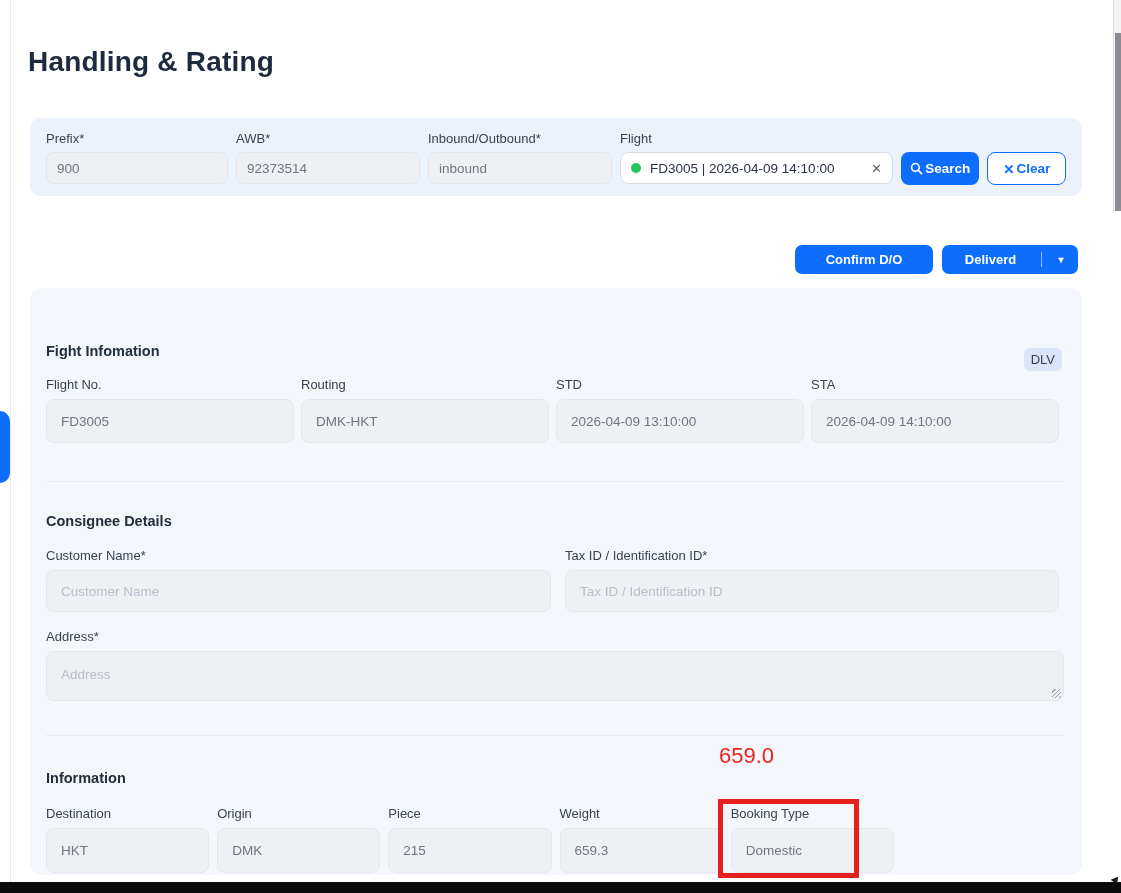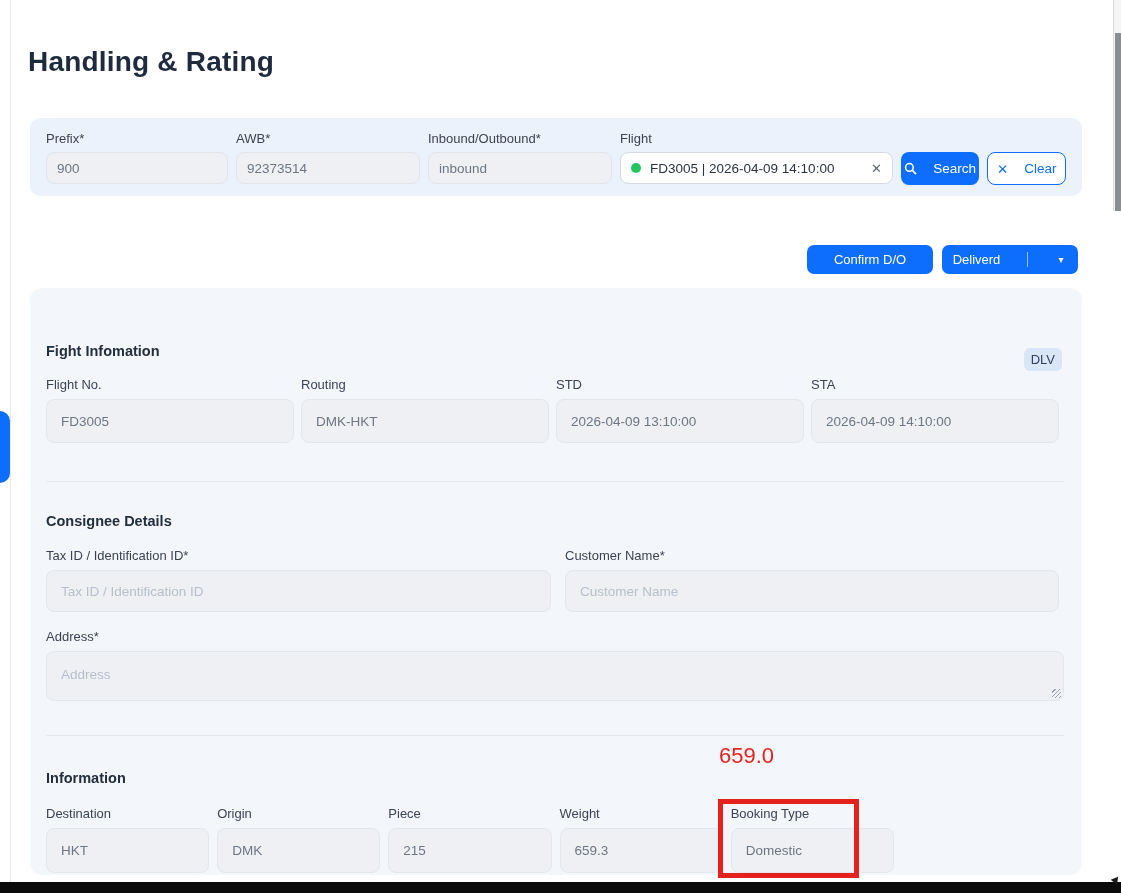--- a/index.html
+++ b/index.html
@@ -18,30 +18,30 @@
   .sfield { display:flex; flex-direction:column; }
   .sfield label { font-size:13px; color:#3b4353; line-height:16px; margin-bottom:5px; }
   .sfield input { height:32px; background:#eef0f3; border:1px solid #e2e5ea; border-radius:8px;
     padding:5px 10px; font-size:13.5px; color:#6e7683; font-family:"Liberation Sans",sans-serif; outline:none; }
   .w182{width:182px}.w180{width:184px}
   .flight-select { height:32px; width:273px; background:#fff; border:1px solid #d7dbe2; border-radius:8px;
     display:flex; align-items:center; padding:0 10px; gap:9px; cursor:pointer; }
   .green-dot { width:10px; height:10px; border-radius:50%; background:#22c55e; flex:0 0 auto; }
   .flight-select .val { font-size:13.5px; color:#2a3342; flex:1 1 auto; white-space:nowrap; }
   .flight-select .x { color:#5b6470; font-size:13px; line-height:1; cursor:pointer; }
-  .btn { border:none; border-radius:8px; font-weight:400; font-size:13.5px; cursor:pointer;
-    display:flex; align-items:center; justify-content:center; gap:16px; font-family:"Liberation Sans",sans-serif; }
+  .btn { border:none; border-radius:8px; font-weight:700; font-size:13.5px; cursor:pointer;
+    display:flex; align-items:center; justify-content:center; gap:2px; font-family:"Liberation Sans",sans-serif; }
   .btn-search { width:84px; height:33px; background:#0d6efd; color:#fff; align-self:flex-end; margin-bottom:0; }
   .btn-clear { width:84px; height:33px; background:#fff; color:#0d6efd; border:1px solid #0d6efd; align-self:flex-end; }
   .mag { width:13px; height:13px; }
 
   
   .actions-row { position:absolute; top:245px; right:43px; display:flex; gap:9px; }
   .btn-primary { background:#0d6efd; color:#fff; height:29px; border-radius:7px; font-size:13px; }
-  .btn-confirm { width:126px; }
+  .btn-confirm { width:138px; }
   .btn-deliver { width:136px; padding:0; }
   .btn-deliver .lbl { flex:1 1 auto; text-align:center; }
   .btn-deliver .sep { width:1px; height:15px; background:rgba(255,255,255,.55); }
   .btn-deliver .caret { width:34px; text-align:center; font-size:10px; }
 
   
   .main-card { position:absolute; left:30px; top:288px; width:1052px; height:587px;
     background:#f3f6fa; border-radius:12px; }
   .dlv-badge { position:absolute; top:17px; right:20px; background:#d9e6f8; color:#33415c;
     font-size:13px; padding:4px 7px; border-radius:6px;margin-top:43px; }
@@ -155,26 +155,26 @@
         <label>STA</label>
         <input readonly="" value="2026-04-09 14:10:00" style="">
       </div>
     </div>
 
     <div class="divider d1"></div>
 
     <h3 class="sec-title t-consignee">Consignee Details</h3>
     <div class="grid2">
       <div class="fgroup">
+        <label>Customer Name*</label>
+        <input placeholder="Customer Name" style="">
+      </div>
+      <div class="fgroup">
         <label>Tax ID / Identification ID*</label>
         <input placeholder="Tax ID / Identification ID" style="">
-      </div>
-      <div class="fgroup">
-        <label>Customer Name*</label>
-        <input placeholder="Customer Name" style="">
       </div>
     </div>
     <div class="fgroup addr-group">
       <label>Address*</label>
       <div style="position:relative;">
         <textarea placeholder="Address" style=""></textarea>
         <span class="resize-grip"></span>
       </div>
     </div>
 

